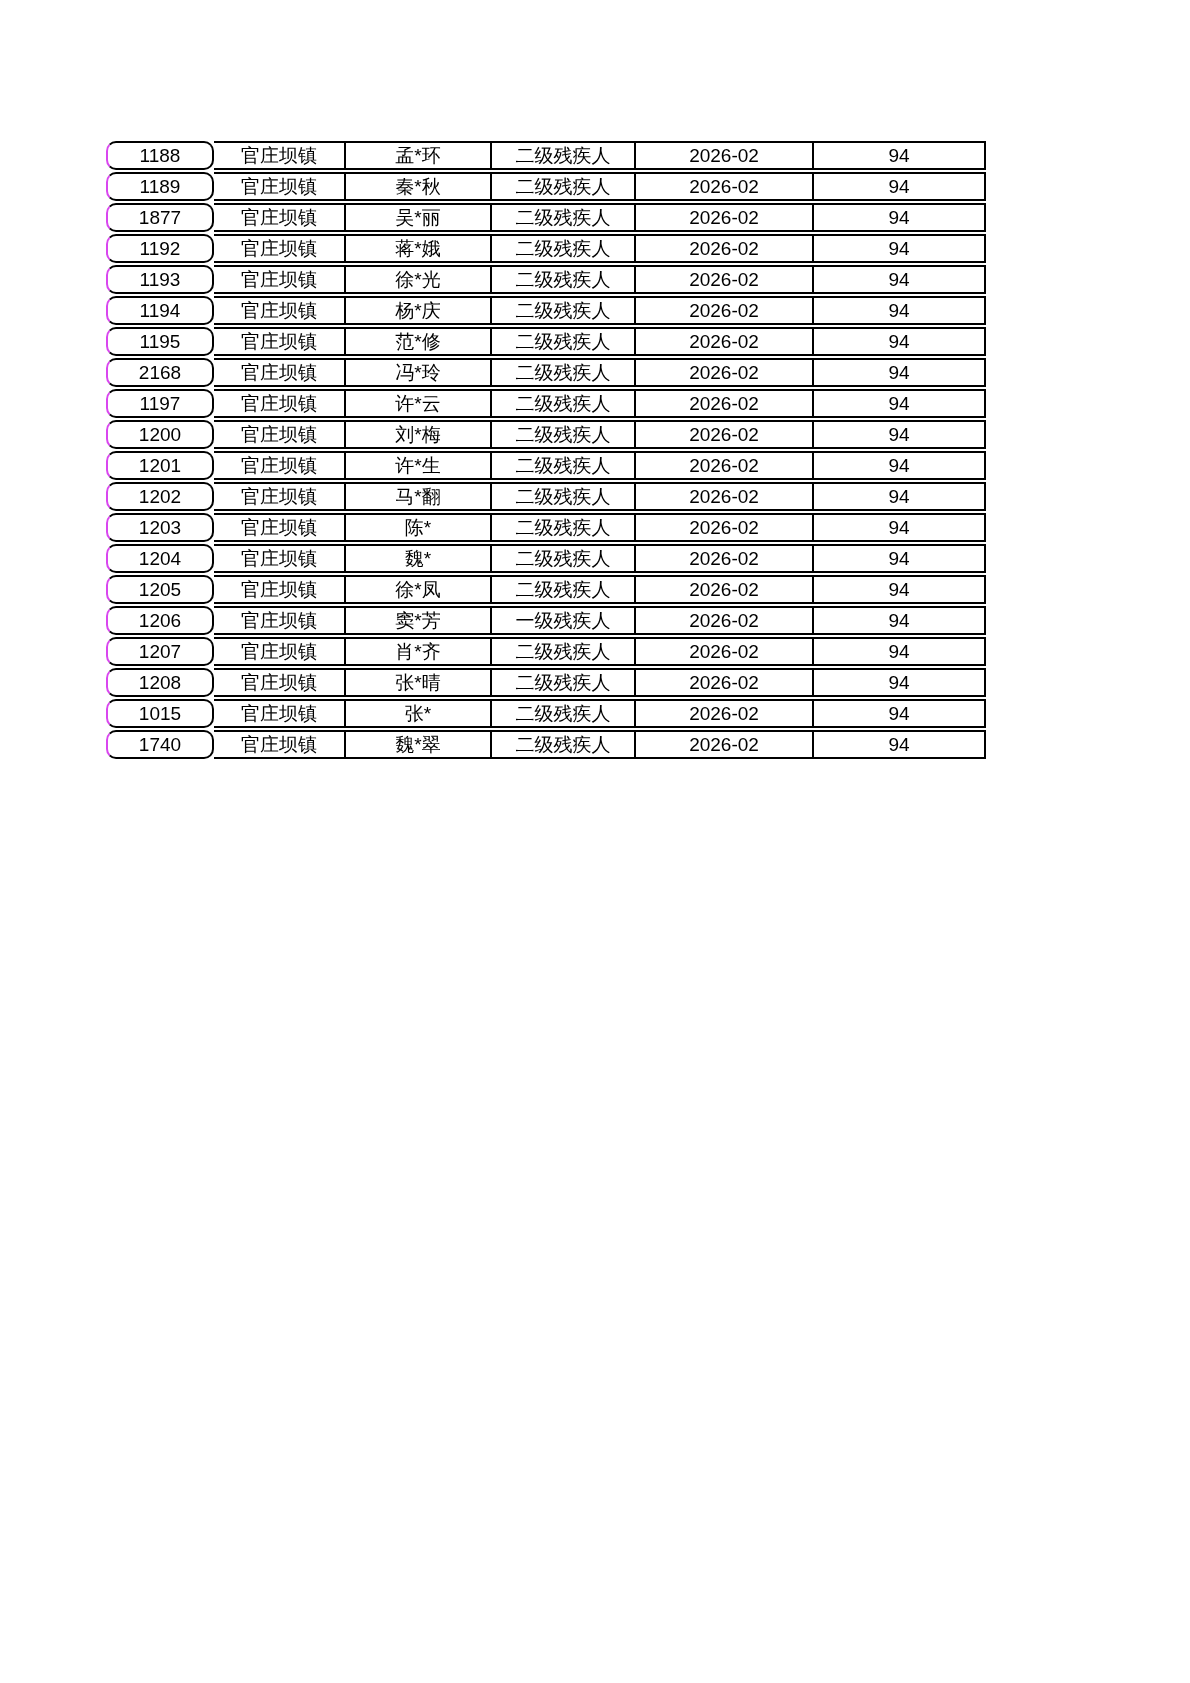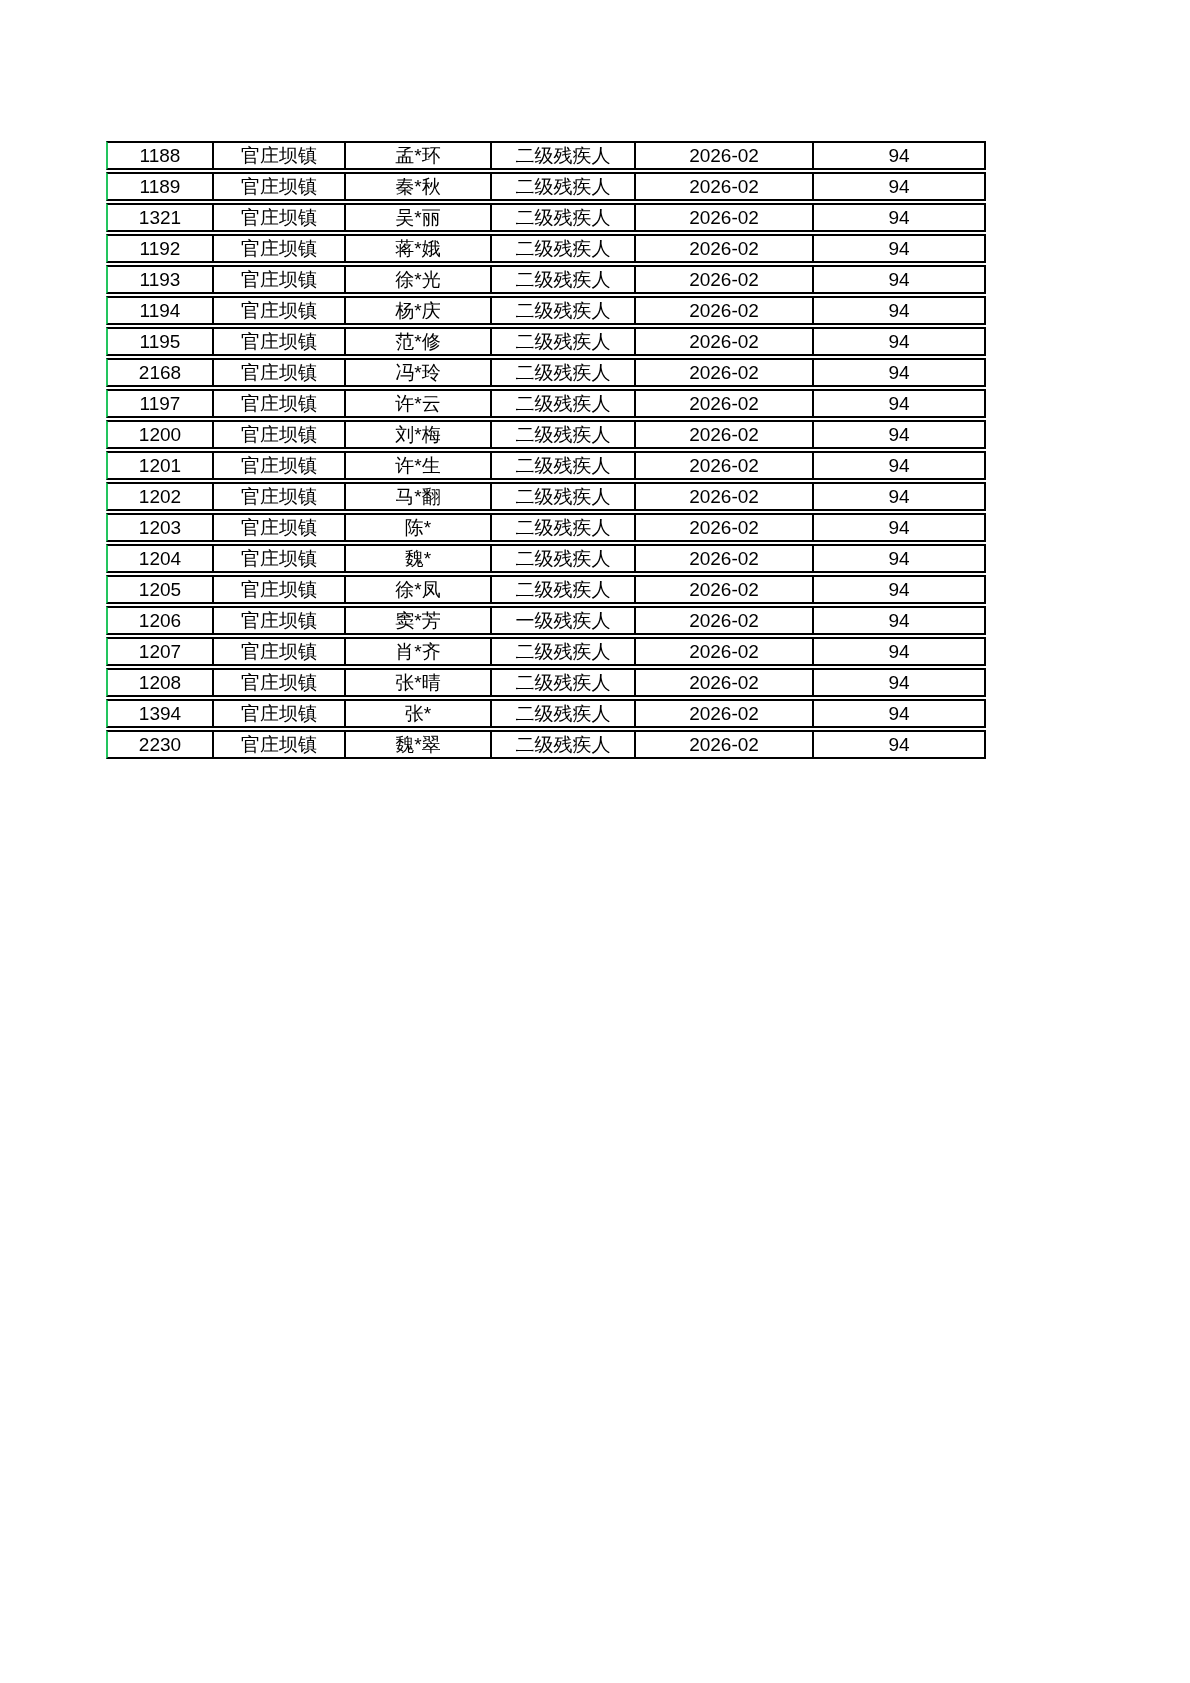--- a/index.html
+++ b/index.html
@@ -33,21 +33,22 @@
     padding: 0;
     text-align: center;
     vertical-align: middle;
     font-size: 19px;
     line-height: 25px;
     white-space: nowrap;
     overflow: hidden;
     background: #ffffff;
   }
   table.benefit-table td:first-child {
-    border-left: 2px solid #22c55e;
+    border-left: 2px solid #d946ef;
+    border-radius: 10px;
   }
   col.c-index    { width: 108px; }
   col.c-town     { width: 132px; }
   col.c-name     { width: 146px; }
   col.c-category { width: 144px; }
   col.c-month    { width: 178px; }
   col.c-amount   { width: 172px; }
 </style>
 </head>
 <body>
@@ -73,21 +74,21 @@
   </tr>
         <tr>
     <td>1189</td>
     <td>官庄坝镇</td>
     <td>秦*秋</td>
     <td>二级残疾人</td>
     <td>2026-02</td>
     <td>94</td>
   </tr>
         <tr>
-    <td>1321</td>
+    <td>1877</td>
     <td>官庄坝镇</td>
     <td>吴*丽</td>
     <td>二级残疾人</td>
     <td>2026-02</td>
     <td>94</td>
   </tr>
         <tr>
     <td>1192</td>
     <td>官庄坝镇</td>
     <td>蒋*娥</td>
@@ -201,29 +202,29 @@
   </tr>
         <tr>
     <td>1208</td>
     <td>官庄坝镇</td>
     <td>张*晴</td>
     <td>二级残疾人</td>
     <td>2026-02</td>
     <td>94</td>
   </tr>
         <tr>
-    <td>1394</td>
+    <td>1015</td>
     <td>官庄坝镇</td>
     <td>张*</td>
     <td>二级残疾人</td>
     <td>2026-02</td>
     <td>94</td>
   </tr>
         <tr>
-    <td>2230</td>
+    <td>1740</td>
     <td>官庄坝镇</td>
     <td>魏*翠</td>
     <td>二级残疾人</td>
     <td>2026-02</td>
     <td>94</td>
   </tr>
       </tbody>
   </table>
 </div>
 

